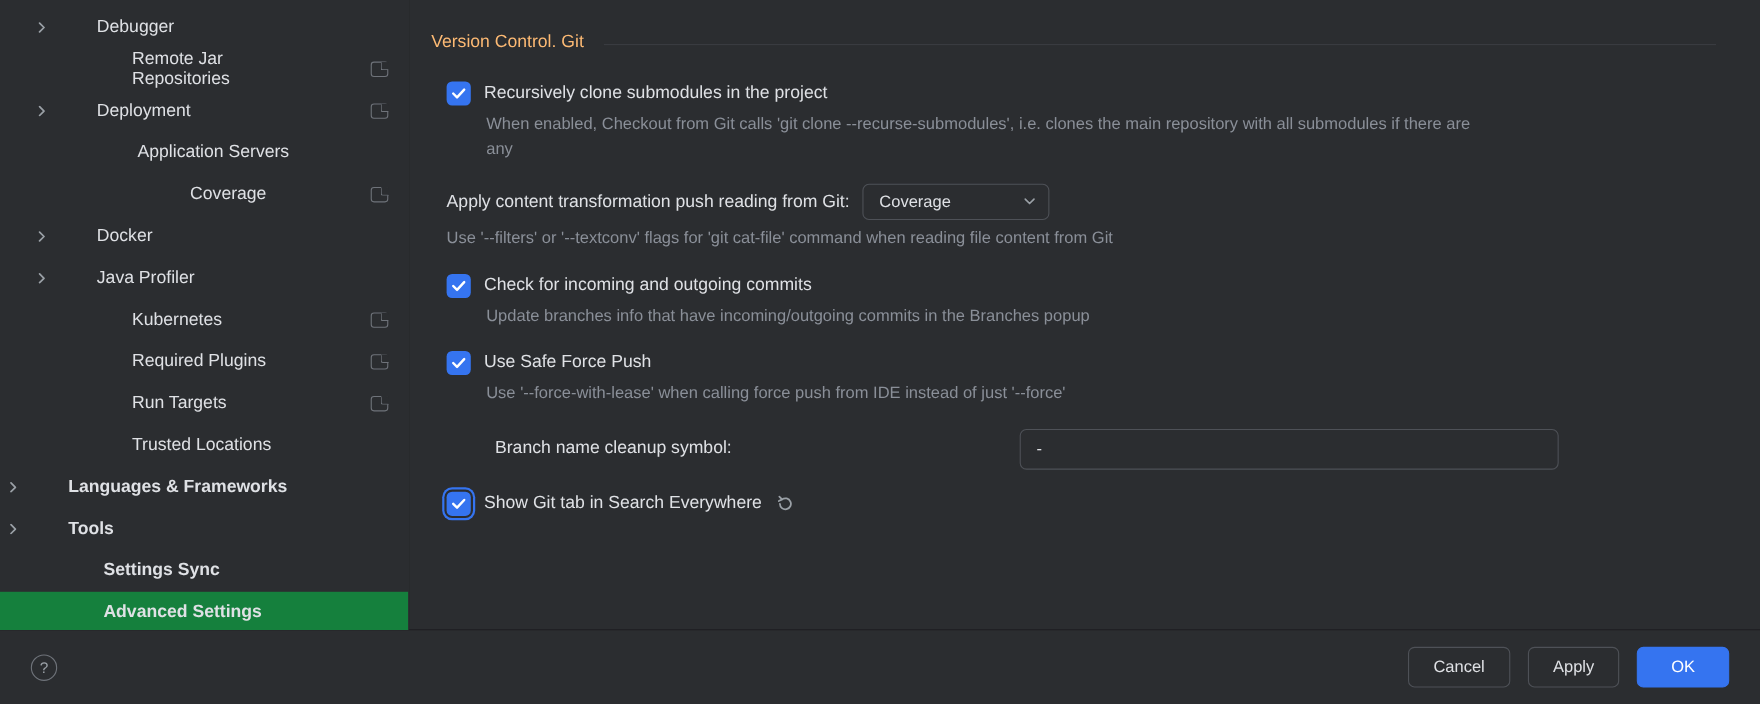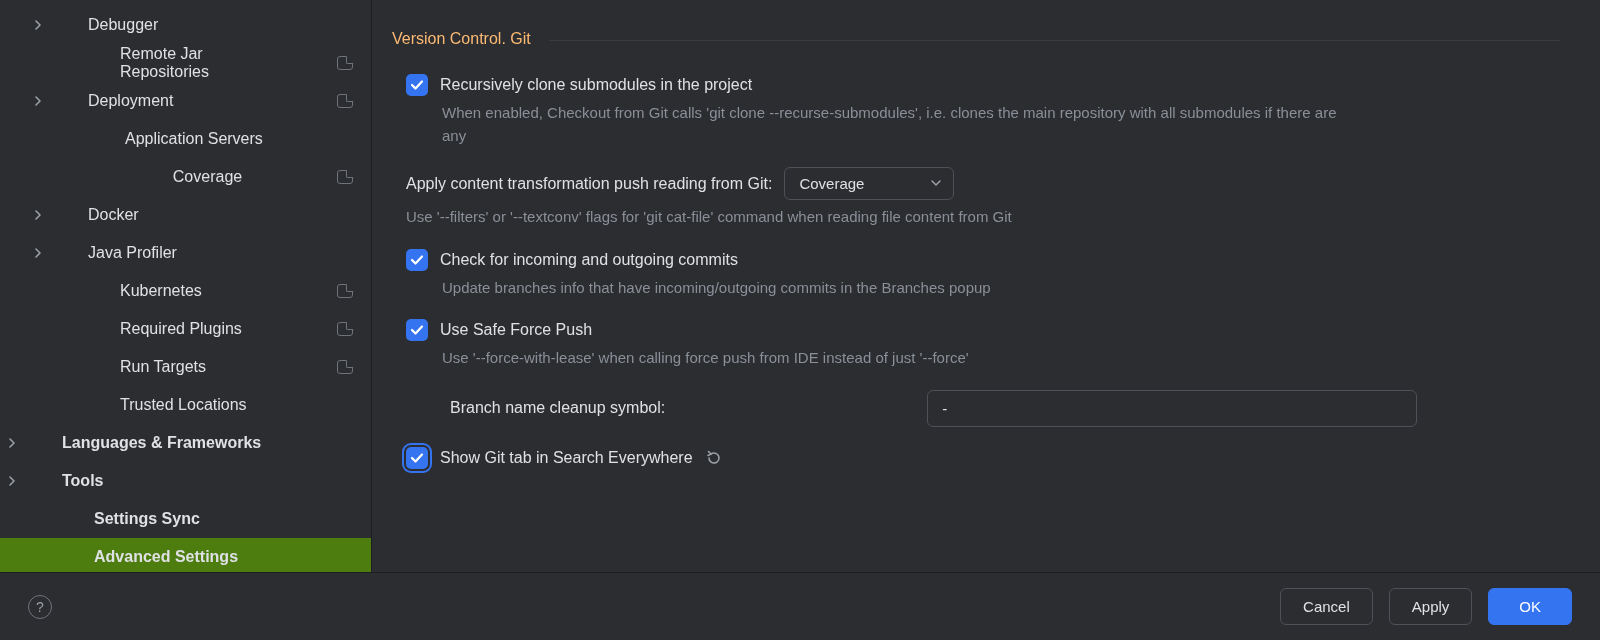--- a/index.html
+++ b/index.html
@@ -30,21 +30,21 @@
 .tree-item {
   display: flex;
   align-items: center;
   height: 38px;
   padding-right: 18px;
   cursor: pointer;
   color: #DFE1E5;
   gap: 42px;
 }
 .tree-item.selected {
-  background: #4d7c0f;
+  background: #15803d;
 }
 .tree-item .chevron {
   width: 16px;
   display: flex;
   justify-content: center;
   align-items: center;
   color: #9AA0A6;
   font-size: 12px;
 }
 .tree-item .label {

